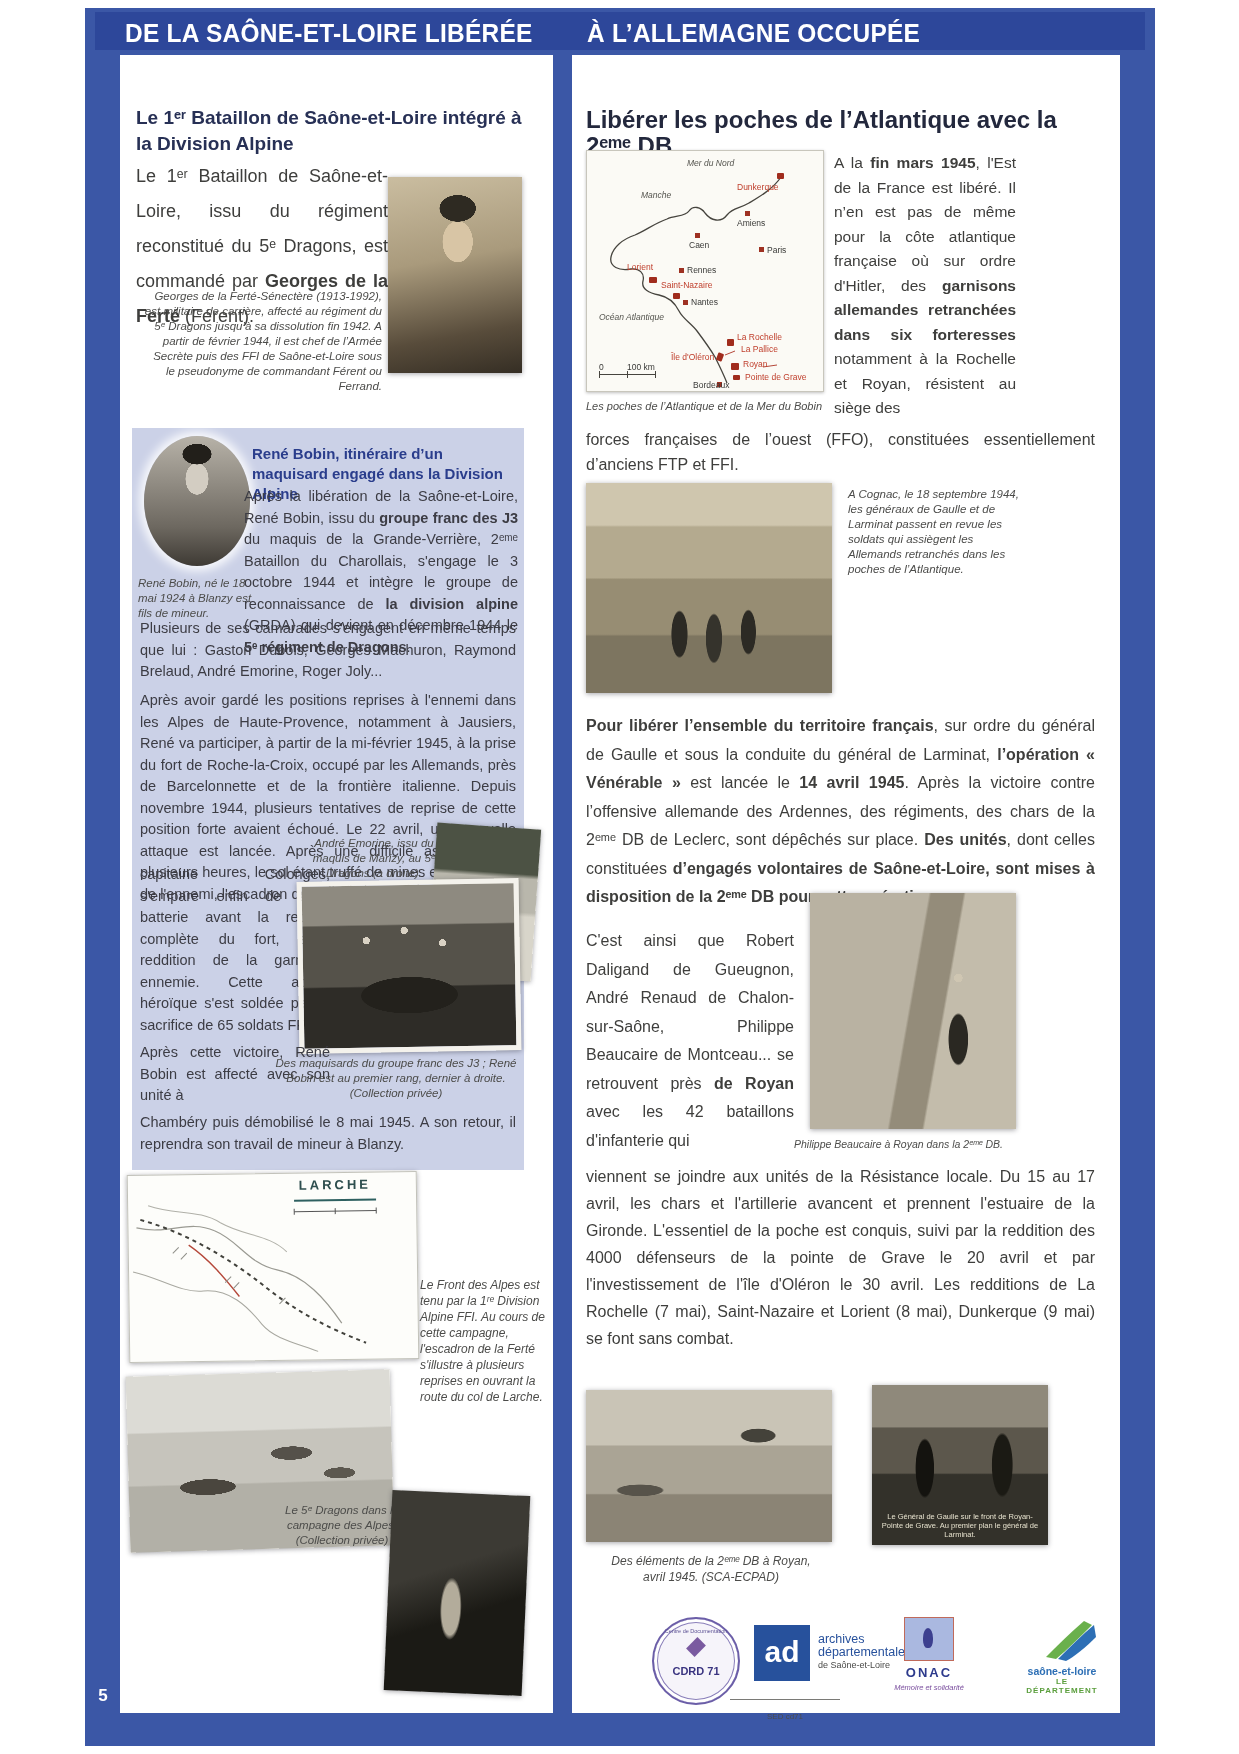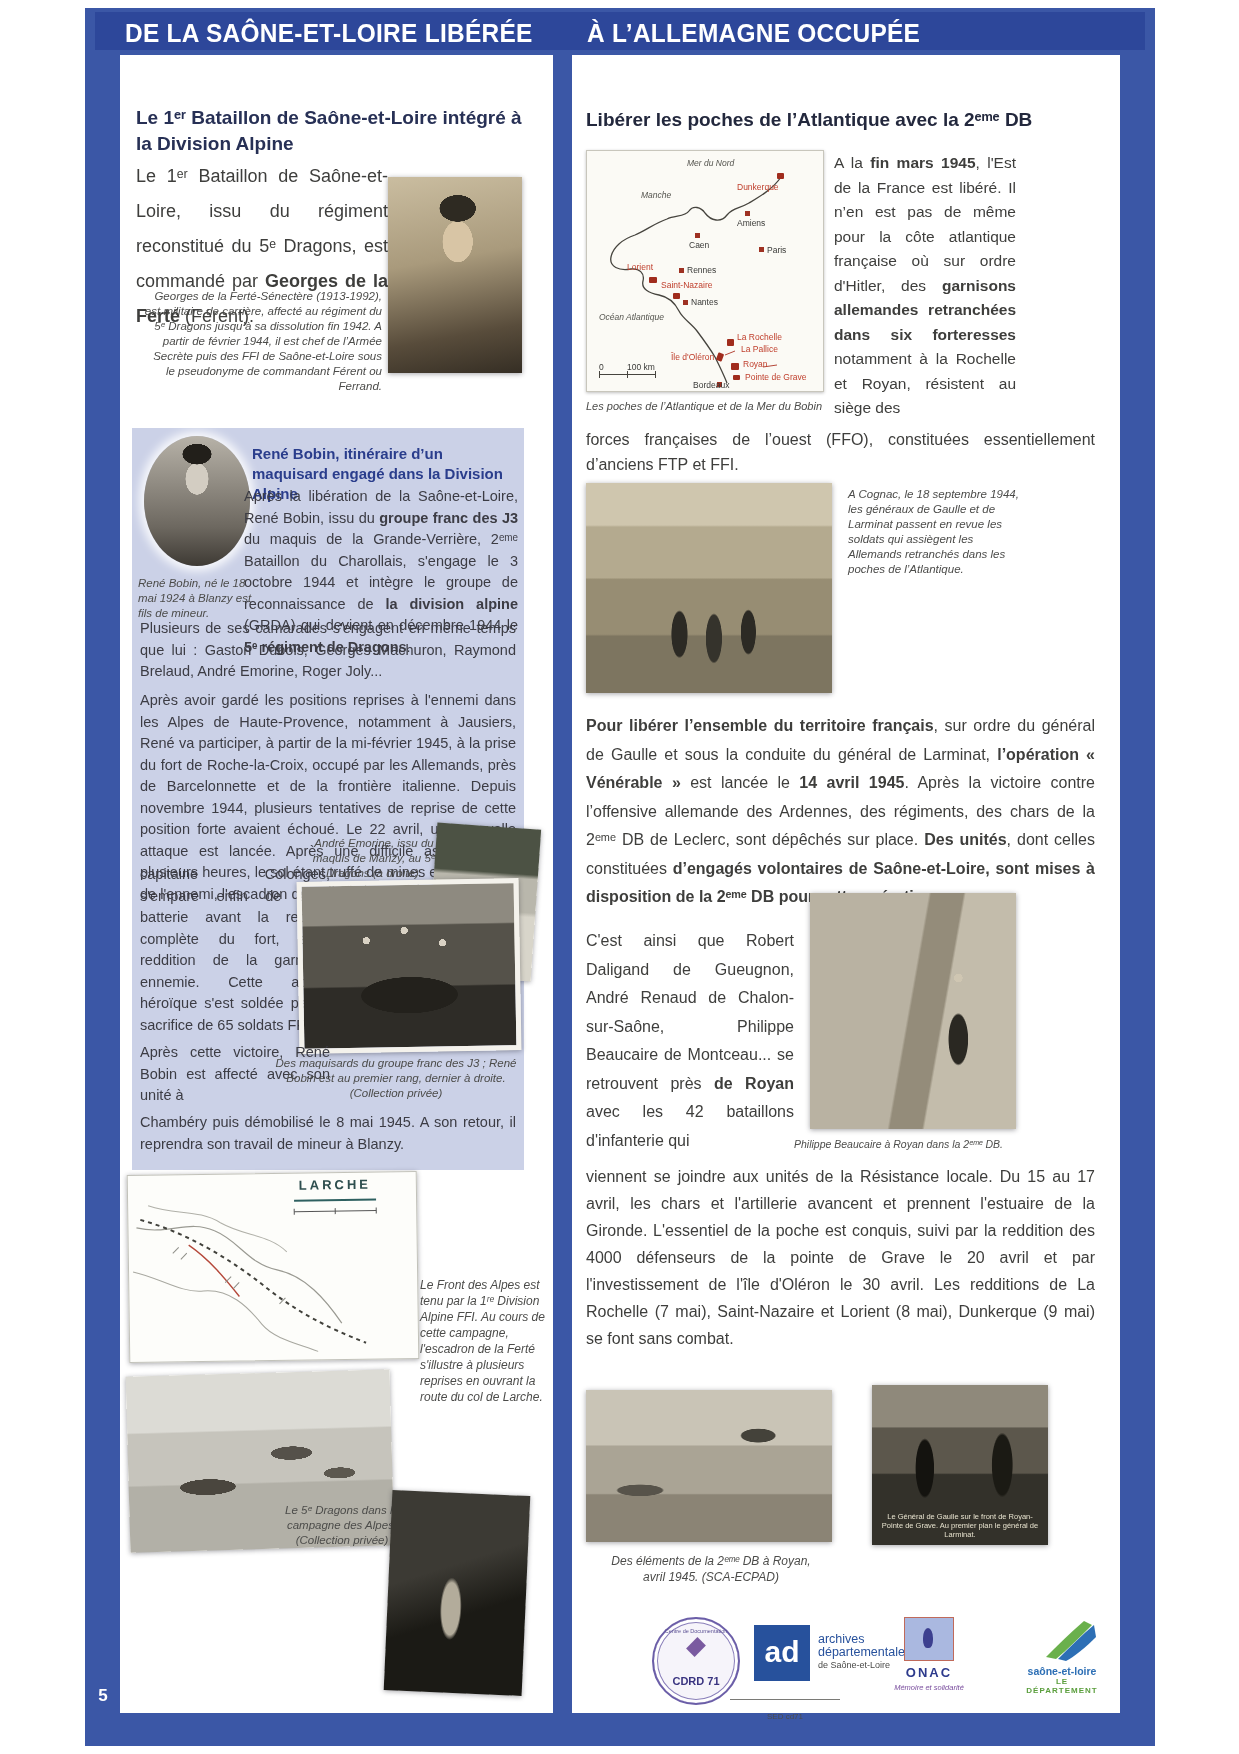--- a/index.html
+++ b/index.html
@@ -127,21 +127,21 @@
 
     <div class="abs cap" style="left:162px;top:1448px;width:120px;text-align:center;">Le 5ᵉ Dragons dans la campagne des Alpes. (Collection privée)</div>
 
     <div class="photo" style="left:268px;top:1438px;width:138px;height:200px;transform:rotate(2.5deg);
                 background:
                  radial-gradient(ellipse 18px 52px at 46% 58%, #b3ac9b 0 50%, rgba(0,0,0,0) 60%),
                  linear-gradient(160deg,#3c3a34 0 38%,#1b1a15 60% 100%);"></div>
   </div>
 
   <div class="panel" id="panel-right">
-    <div class="abs sec-title" style="left:14px;top:52px;width:522px;font-size:19px;color:#23283d;">Libérer les poches de l’Atlantique avec la 2ᵉᵐᵉ DB</div>
+    <div class="abs sec-title" style="left:14px;top:52px;width:522px;font-size:24px;color:#23283d;">Libérer les poches de l’Atlantique avec la 2ᵉᵐᵉ DB</div>
 
     <div class="abs" style="left:14px;top:95px;width:236px;height:240px;background:#fbfaf5;border:1px solid #c8c6bc;box-shadow:0 1px 3px rgba(0,0,0,.25);">
       <svg width="236" height="240" style="position:absolute;left:0;top:0;">
         <path d="M194,26 C186,38 172,46 162,52 C152,58 146,56 140,64 C134,72 124,70 118,62 C114,56 106,54 102,60 C98,66 88,64 80,68 C68,72 58,80 48,84 C36,88 26,96 24,106 C22,116 32,120 44,118 C52,117 58,122 56,130 C54,138 62,142 72,144 C82,146 88,152 92,160 C96,168 104,172 110,180 C116,188 122,196 128,206 C132,214 136,222 140,232" fill="none" stroke="#46443e" stroke-width="1.3"></path>
         <path d="M190,214 L176,216" stroke="#b5483a" stroke-width="1"></path>
         <path d="M148,200 L138,204" stroke="#b5483a" stroke-width="1"></path>
       </svg>
 
       <div class="mlab sea" style="left:100px;top:8px;">Mer du Nord</div>
       <div class="mlab sea" style="left:54px;top:40px;">Manche</div>
@@ -223,21 +223,21 @@
                  radial-gradient(ellipse 18px 54px at 74% 50%, #1b1a14 0 55%, rgba(0,0,0,0) 60%),
                  linear-gradient(180deg,#8f897b 0 26%,#5c574c 27% 55%,#33312a 56% 100%);">
       <div class="abs" style="left:6px;bottom:6px;width:164px;font-size:7.5px;line-height:9px;color:#e6e1cd;text-align:center;">Le Général de Gaulle sur le front de Royan-Pointe de Grave. Au premier plan le général de Larminat.</div>
     </div>
 
     <div class="abs cap" style="left:36px;top:1498px;width:206px;text-align:center;font-size:12px;line-height:16px;">Des éléments de la 2ᵉᵐᵉ DB à Royan, avril 1945. (SCA-ECPAD)</div>
 
     <div class="abs" style="left:80px;top:1562px;width:84px;height:84px;border-radius:50%;border:2px solid #6b5ea8;background:#f6f4fa;box-shadow:inset 0 0 0 3px #fff, inset 0 0 0 4px #8a7fba;">
       <div class="abs" style="left:0;top:9px;width:84px;text-align:center;font-size:5.5px;color:#5d5294;">Centre de Documentation</div>
       <div class="abs" style="left:36px;top:20px;width:12px;height:16px;background:#7a5aa0;transform:rotate(45deg);"></div>
-      <div class="abs" style="left:0;top:56px;width:84px;text-align:center;font-size:11px;font-weight:700;color:#3a3480;">CDRD 71</div>
+      <div class="abs" style="left:0;top:46px;width:84px;text-align:center;font-size:11px;font-weight:700;color:#3a3480;">CDRD 71</div>
     </div>
 
     <div class="abs" style="left:182px;top:1570px;width:160px;height:64px;">
       <div class="abs" style="left:0;top:0;width:56px;height:56px;background:#27519c;color:#fff;font-weight:700;font-size:30px;text-align:center;line-height:54px;">ad</div>
       <div class="abs logo-txt" style="left:64px;top:8px;width:110px;color:#27519c;font-size:12.5px;">
         <div>archives</div>
         <div>départementales</div>
         <div style="font-size:9px;color:#4a4a48;margin-top:2px;">de Saône-et-Loire</div>
       </div>
     </div>

